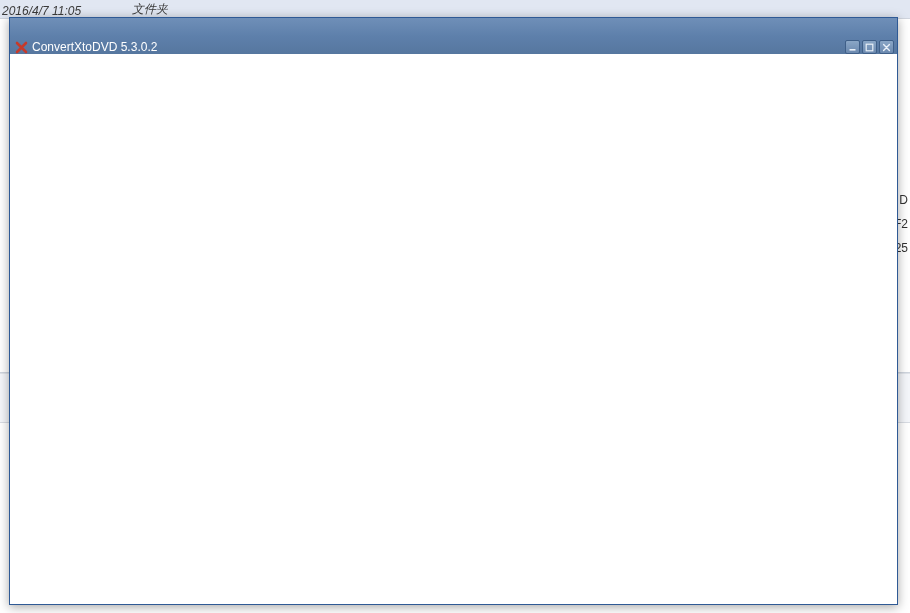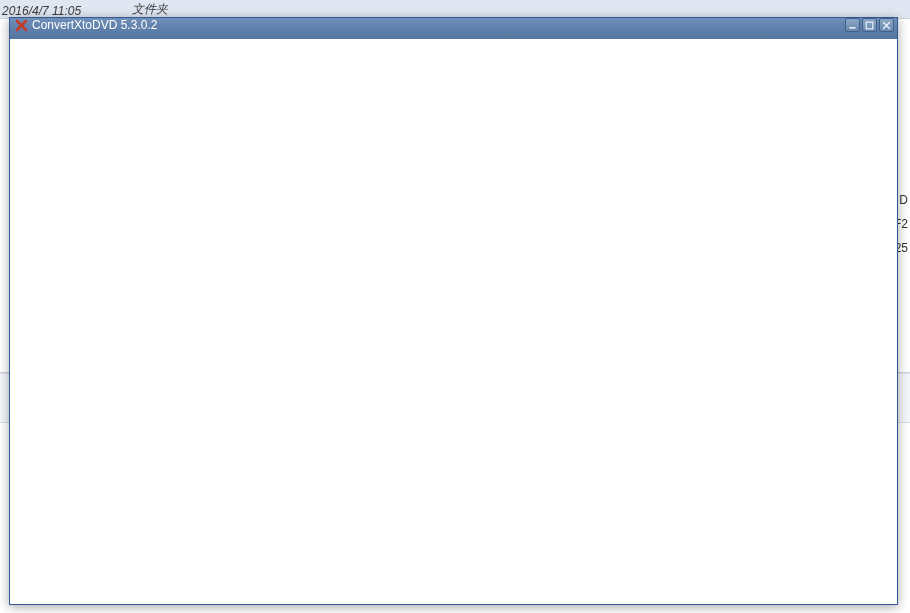--- a/index.html
+++ b/index.html
@@ -80,24 +80,24 @@
     position: absolute;
     left: 9px; top: 17px;
     width: 889px; height: 588px;
     background: #ffffff;
     border: 1px solid #2f5a95;
     box-shadow: 0 2px 10px rgba(0,0,0,0.35);
     display: flex;
     flex-direction: column;
   }
   .titlebar {
-    height: 21px;
+    height: 36px;
     background: linear-gradient(to bottom, #6f8fb8 0%, #5e80ab 50%, #56779f 100%);
     display: flex;
-    align-items: flex-start;
+    align-items: flex-end;
     padding: 0 3px 0 4px;
     color: #ffffff;
     font-size: 12px;
     user-select: none;
   }
   .titlebar .app-icon {
     width: 14px; height: 14px;
     margin-right: 4px;
     display: inline-flex;
     align-items: center;

